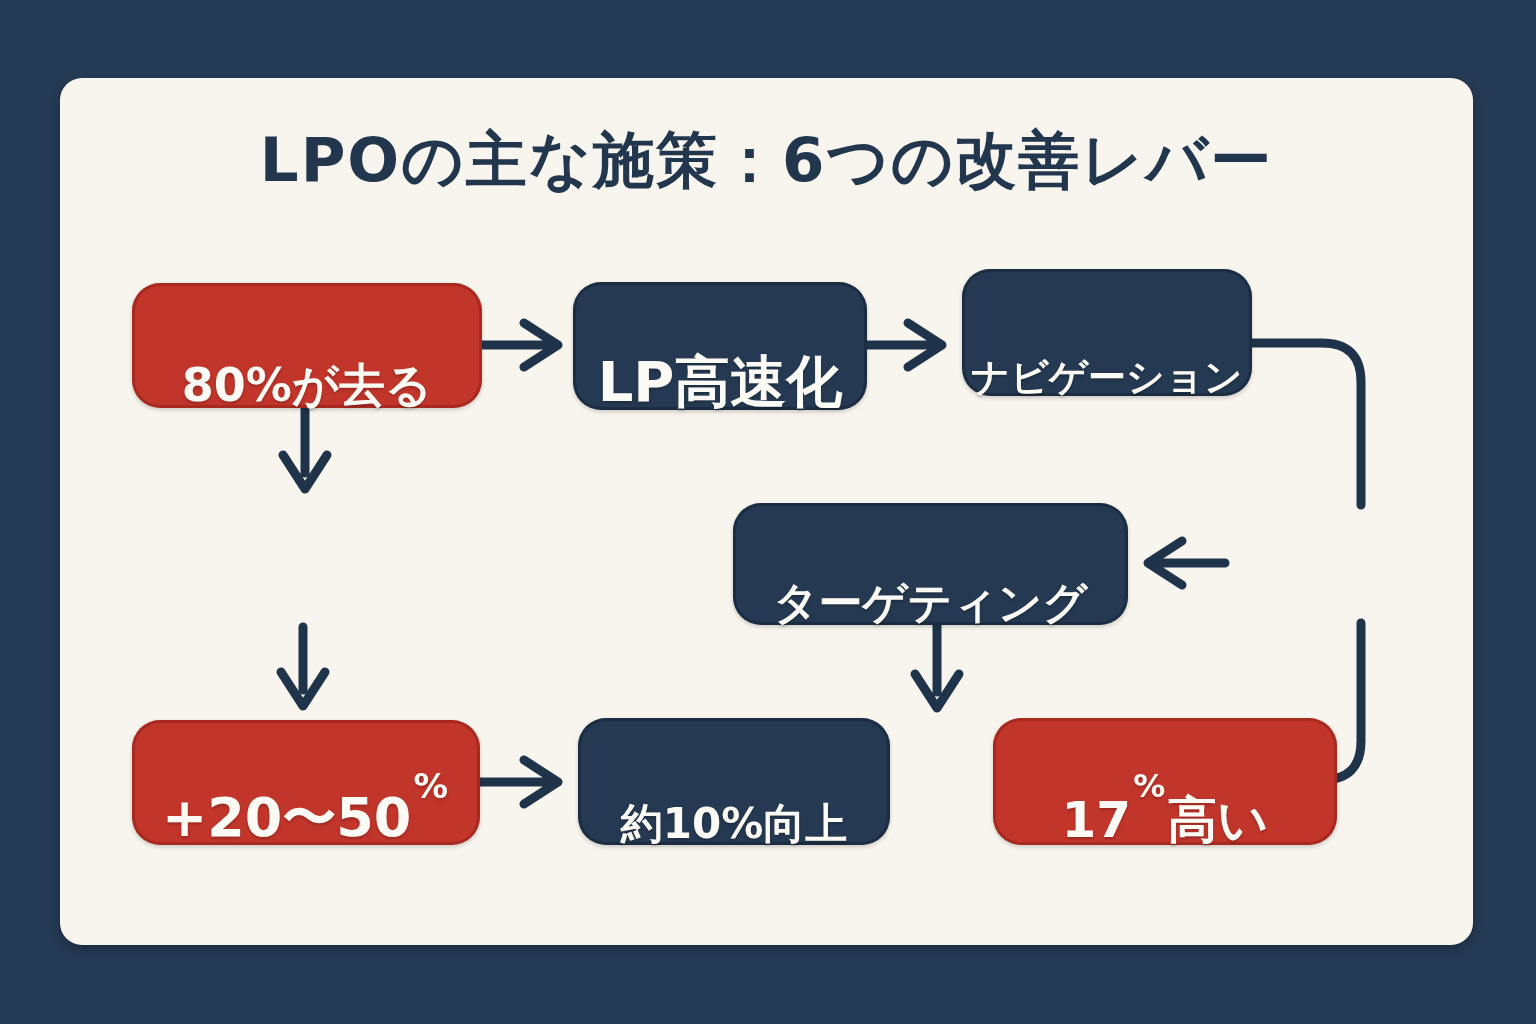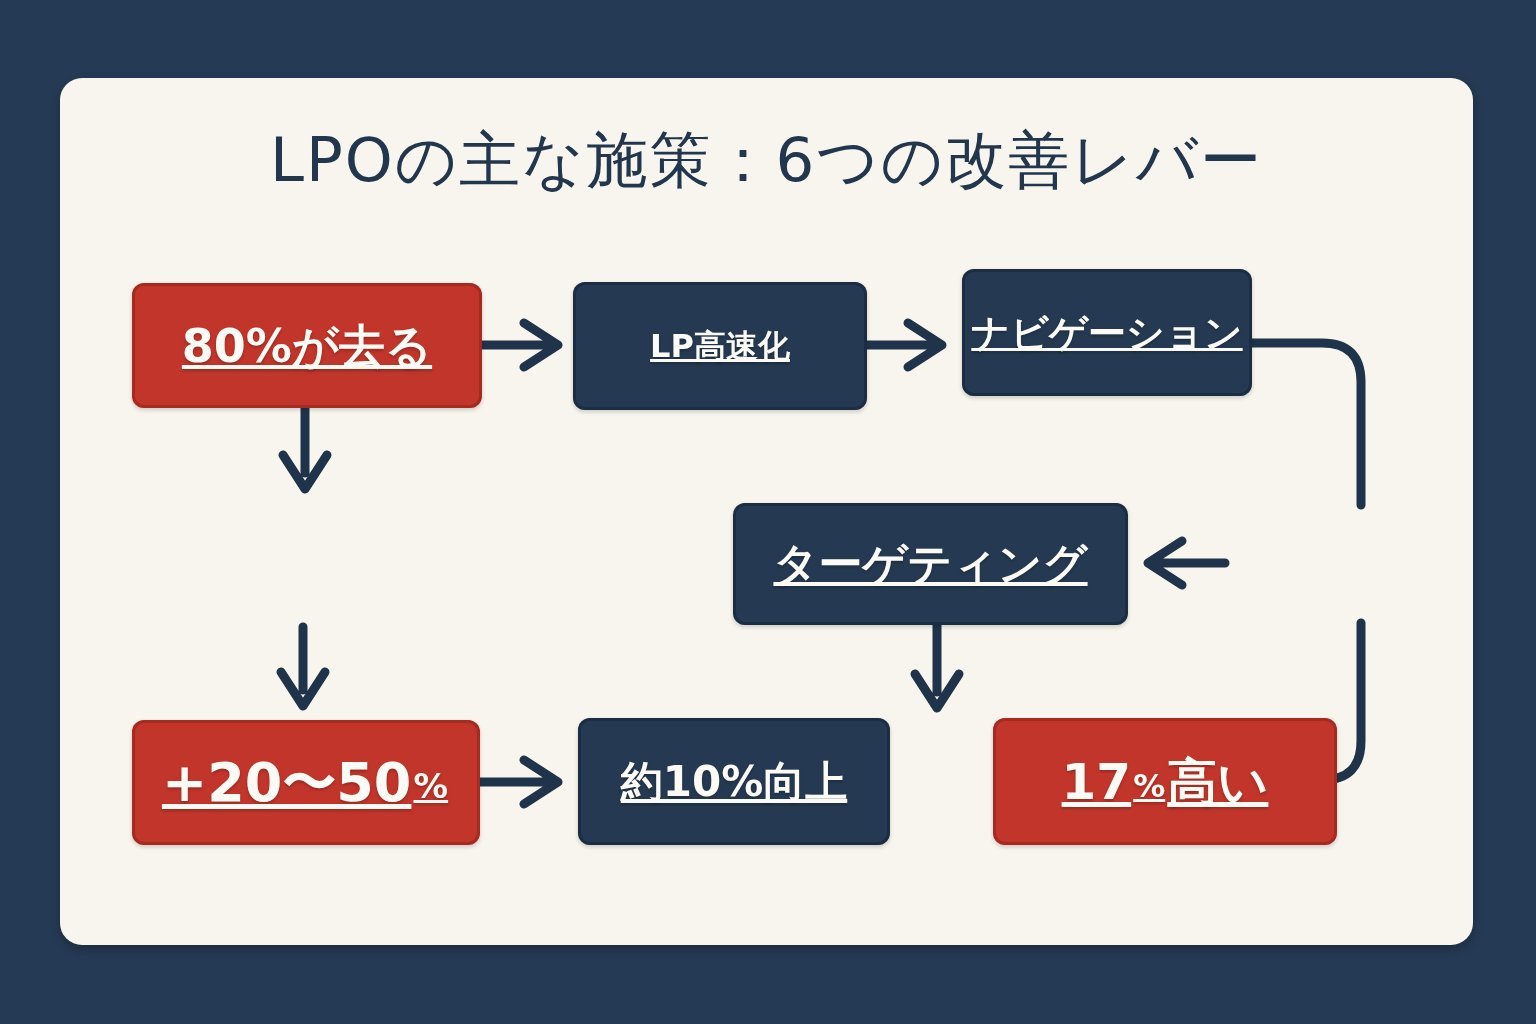--- a/index.html
+++ b/index.html
@@ -19,33 +19,33 @@
   }
   .stage{position:relative;width:1536px;height:1024px;}
   .panel{
     position:absolute;left:60px;top:78px;width:1413px;height:867px;
     background:var(--panel);border-radius:22px;
     box-shadow:0 4px 10px rgba(0,0,0,0.25);
   }
   .title{
     position:absolute;left:60px;top:120px;width:1413px;margin:0;
     text-align:center;
-    font-size:61px;font-weight:400;letter-spacing:2px;
+    font-size:61px;font-weight:700;letter-spacing:2px;
     color:var(--title-text);
   }
   .wires{position:absolute;left:0;top:0;width:1536px;height:1024px;}
   .wires path{
     fill:none;stroke:var(--connector);stroke-width:9;
     stroke-linecap:round;stroke-linejoin:round;
   }
   .node{
-    position:absolute;display:flex;align-items:center;justify-content:center;
-    border-radius:12px;color:var(--box-text);font-weight:700;
+    position:absolute;display:flex;align-items:flex-end;justify-content:center;
+    border-radius:28px;color:var(--box-text);font-weight:700;
     text-shadow:0 2px 3px rgba(0,0,0,0.22);
-    white-space:nowrap;line-height:1;text-decoration:underline;
+    white-space:nowrap;line-height:1;
   }
   .node.navy{background:var(--navy-box);box-shadow:inset 0 0 0 3px rgba(10,22,38,0.35),0 2px 4px rgba(0,0,0,0.18);}
   .node.red{background:var(--red-box);box-shadow:inset 0 0 0 3px rgba(120,20,12,0.35),0 2px 4px rgba(0,0,0,0.18);}
   .lbl{display:inline-block;}
   .pct{font-size:0.64em;margin:0 2px;align-self:center;transform:translateY(4px);}
 </style>
 </head>
 <body>
 
 <div class="stage">
@@ -72,21 +72,21 @@
 
     <path d="M 303 627 V 690 M 281 672 L 303 706 L 325 672"></path>
 
     <path d="M 480 782 H 546 M 524 760 L 558 782 L 524 804"></path>
   </svg>
 
   <div class="node red" style="left:132px;top:283px;width:350px;height:125px;font-size:46px">
     <span class="lbl">80%が去る</span>
   </div>
 
-  <div class="node navy" style="left:573px;top:282px;width:294px;height:128px;font-size:32px">
+  <div class="node navy" style="left:573px;top:282px;width:294px;height:128px;font-size:56px">
     <span class="lbl">LP高速化</span>
   </div>
 
   <div class="node navy" style="left:962px;top:269px;width:290px;height:127px;font-size:38px">
     <span class="lbl">ナビゲーション</span>
   </div>
 
 
   <div class="node navy" style="left:733px;top:503px;width:395px;height:122px;font-size:44px">
     <span class="lbl">ターゲティング</span>

